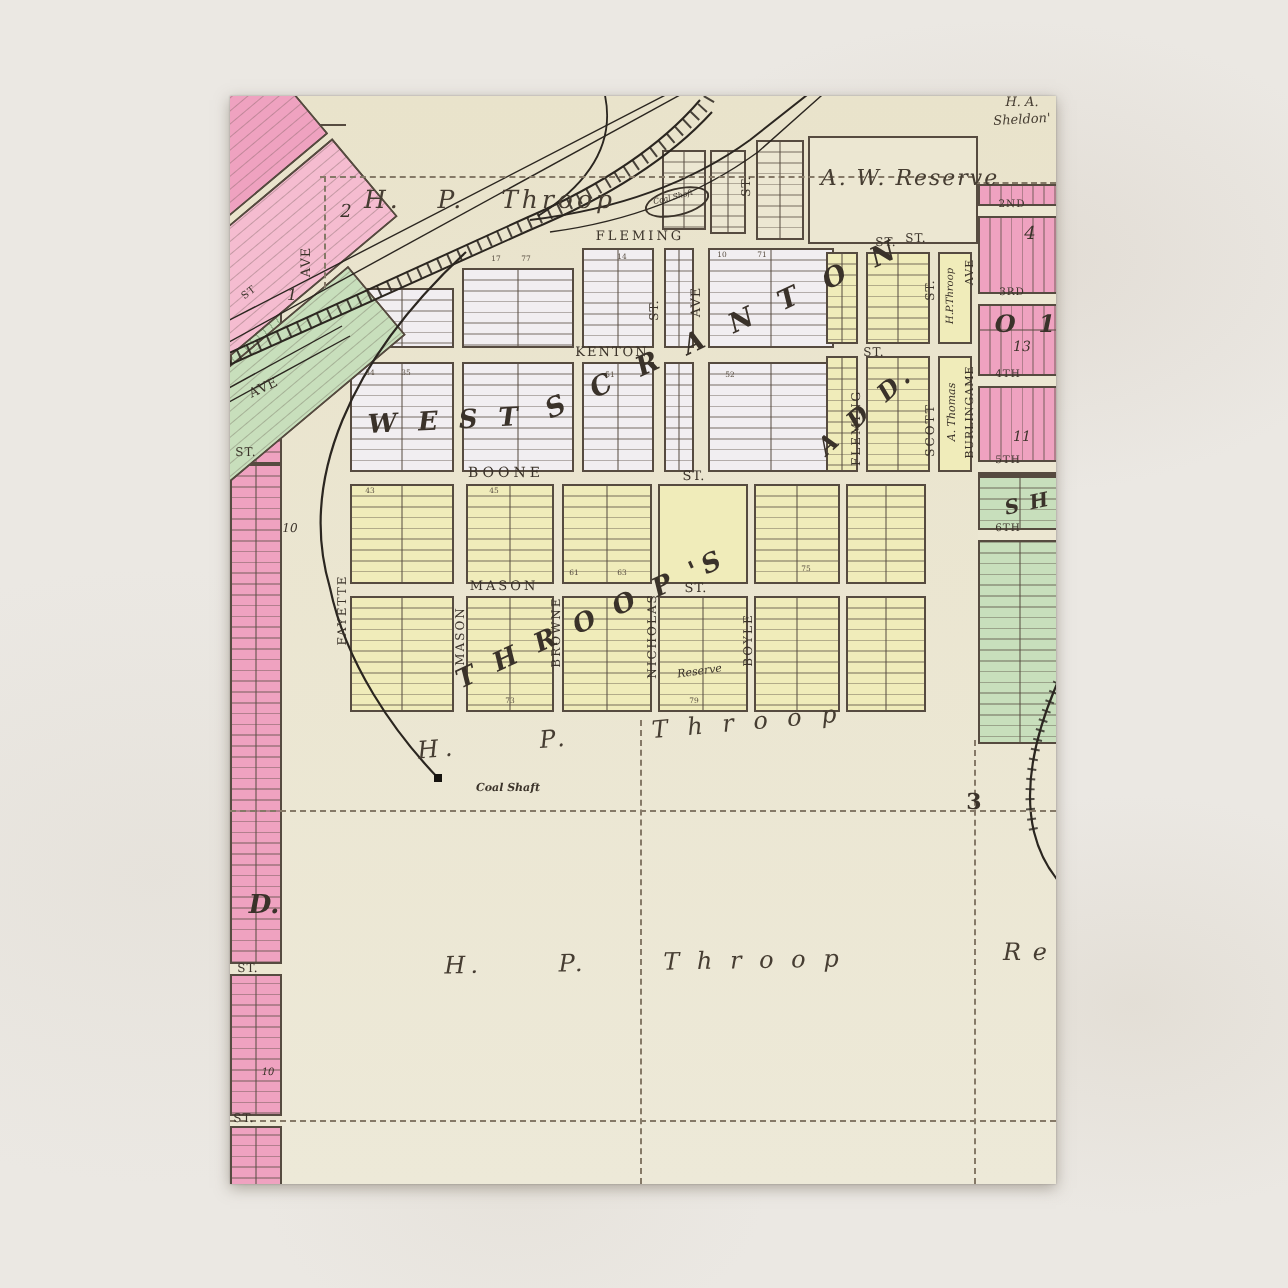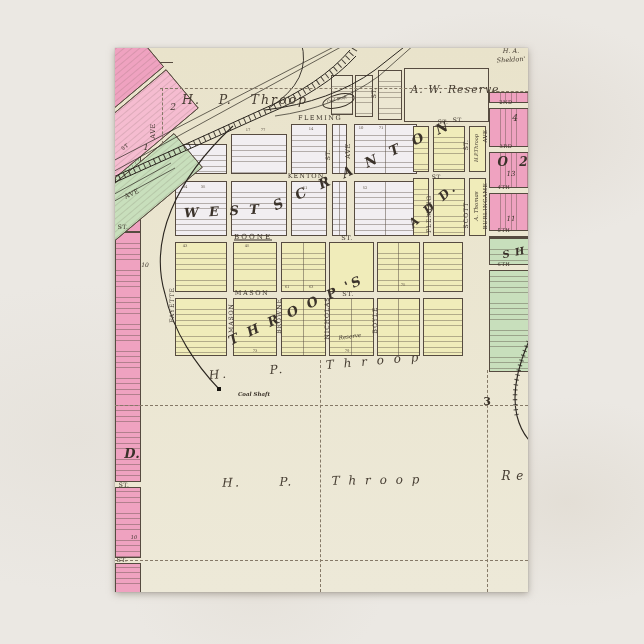--- a/index.html
+++ b/index.html
@@ -162,29 +162,29 @@
       <div class="maplabel tiny-it" style="left: 222px; top: 52px; font-size: 4.8px; transform: translate(-50%, -50%) rotate(-14deg) scale(0.8);">Coal Shaft</div>
       <div class="maplabel tiny-it bold" style="left: 139px; top: 347px; font-size: 5.5px; transform: translate(-50%, -50%) rotate(0deg) scale(1);">Coal Shaft</div>
       <div class="maplabel owner" style="left: 200px; top: 318px; font-size: 12px; letter-spacing: 3px; transform: translate(-50%, -50%) rotate(-5deg) scale(1);">H.      P.      T h r o o p</div>
       <div class="maplabel owner" style="left: 207px; top: 433px; font-size: 12px; letter-spacing: 2.5px; transform: translate(-50%, -50%) rotate(-1deg) scale(1);">H.      P.      T h r o o p</div>
       <div class="maplabel owner" style="left: 398px; top: 428px; font-size: 12px; letter-spacing: 1px; transform: translate(-50%, -50%) rotate(0deg) scale(1);">R e</div>
       <div class="maplabel big" style="left: 108px; top: 163px; font-size: 13px; letter-spacing: 3px; transform: translate(-50%, -50%) rotate(-3deg) scale(1);">W E S T</div>
       <div class="maplabel big" style="left: 248px; top: 117px; font-size: 13.5px; letter-spacing: 5px; transform: translate(-50%, -50%) rotate(-25deg) scale(1);">S C R A N T O N</div>
       <div class="maplabel big" style="left: 318px; top: 157px; font-size: 12px; letter-spacing: 3px; transform: translate(-50%, -50%) rotate(-42deg) scale(1);">A D D.</div>
       <div class="maplabel big" style="left: 181px; top: 262px; font-size: 13px; letter-spacing: 3px; transform: translate(-50%, -50%) rotate(-25deg) scale(1);">T H R O O P 'S</div>
       <div class="maplabel big" style="left: 17px; top: 405px; font-size: 13px; transform: translate(-50%, -50%) rotate(0deg) scale(1);">D.</div>
-      <div class="maplabel big" style="left: 398px; top: 114px; font-size: 12px; letter-spacing: 1px; transform: translate(-50%, -50%) rotate(0deg) scale(1);">O  2</div>
+      <div class="maplabel big" style="left: 398px; top: 114px; font-size: 12px; letter-spacing: 1px; transform: translate(-50%, -50%) rotate(0deg) scale(1);">O  1</div>
       <div class="maplabel big" style="left: 399px; top: 205px; font-size: 10px; letter-spacing: 1px; transform: translate(-50%, -50%) rotate(-12deg) scale(1);">S H</div>
       <div class="maplabel tiny-it" style="left: 235px; top: 289px; font-size: 5.5px; transform: translate(-50%, -50%) rotate(-8deg) scale(1);">Reserve</div>
       <div class="maplabel tiny-it" style="left: 362px; top: 158px; font-size: 5.5px; transform: translate(-50%, -50%) rotate(-90deg) scale(1);">A. Thomas</div>
       <div class="maplabel tiny-it" style="left: 361px; top: 100px; font-size: 5px; transform: translate(-50%, -50%) rotate(-90deg) scale(1);">H.P.Throop</div>
       <div class="maplabel street" style="left: 205px; top: 70px; font-size: 6.5px; letter-spacing: 1.5px; transform: translate(-50%, -50%) rotate(0deg) scale(1);">FLEMING</div>
       <div class="maplabel street" style="left: 343px; top: 72px; font-size: 6px; transform: translate(-50%, -50%) rotate(0deg) scale(1);">ST.</div>
       <div class="maplabel street" style="left: 191px; top: 128px; font-size: 6.5px; letter-spacing: 1px; transform: translate(-50%, -50%) rotate(0deg) scale(1);">KENTON</div>
-      <div class="maplabel street" style="left: 138px; top: 189px; font-size: 7px; letter-spacing: 2px; transform: translate(-50%, -50%) rotate(0deg) scale(1); text-decoration: underline;">BOONE</div>
+      <div class="maplabel street" style="left: 138px; top: 189px; font-size: 7px; letter-spacing: 2px; transform: translate(-50%, -50%) rotate(0deg) scale(1);">BOONE</div>
       <div class="maplabel street" style="left: 232px; top: 190px; font-size: 6.5px; transform: translate(-50%, -50%) rotate(0deg) scale(1);">ST.</div>
       <div class="maplabel street" style="left: 137px; top: 245px; font-size: 6.5px; letter-spacing: 1.5px; transform: translate(-50%, -50%) rotate(0deg) scale(1);">MASON</div>
       <div class="maplabel street" style="left: 233px; top: 246px; font-size: 6.5px; transform: translate(-50%, -50%) rotate(0deg) scale(1);">ST.</div>
       <div class="maplabel street" style="left: 57px; top: 257px; font-size: 6px; letter-spacing: 1px; transform: translate(-50%, -50%) rotate(-90deg) scale(1);">FAYETTE</div>
       <div class="maplabel street" style="left: 116px; top: 270px; font-size: 6px; letter-spacing: 1px; transform: translate(-50%, -50%) rotate(-90deg) scale(1);">MASON</div>
       <div class="maplabel street" style="left: 164px; top: 268px; font-size: 6px; letter-spacing: 1px; transform: translate(-50%, -50%) rotate(-90deg) scale(1);">BROWNE</div>
       <div class="maplabel street" style="left: 212px; top: 270px; font-size: 6px; letter-spacing: 1px; transform: translate(-50%, -50%) rotate(-90deg) scale(1);">NICHOLAS</div>
       <div class="maplabel street" style="left: 260px; top: 272px; font-size: 6px; letter-spacing: 1px; transform: translate(-50%, -50%) rotate(-90deg) scale(1);">BOYLE</div>
       <div class="maplabel street" style="left: 314px; top: 166px; font-size: 6px; letter-spacing: 1px; transform: translate(-50%, -50%) rotate(-90deg) scale(1);">FLEMING</div>
       <div class="maplabel street" style="left: 351px; top: 167px; font-size: 6px; letter-spacing: 1px; transform: translate(-50%, -50%) rotate(-90deg) scale(1);">SCOTT</div>

